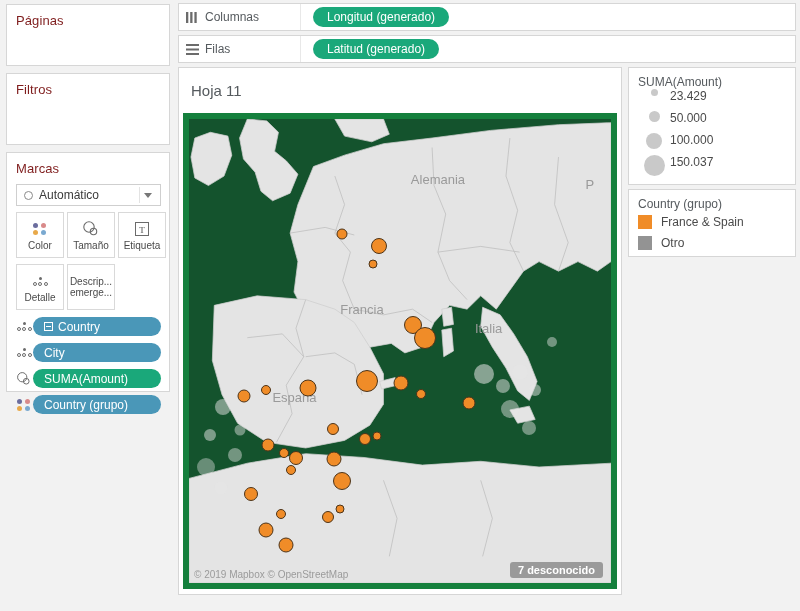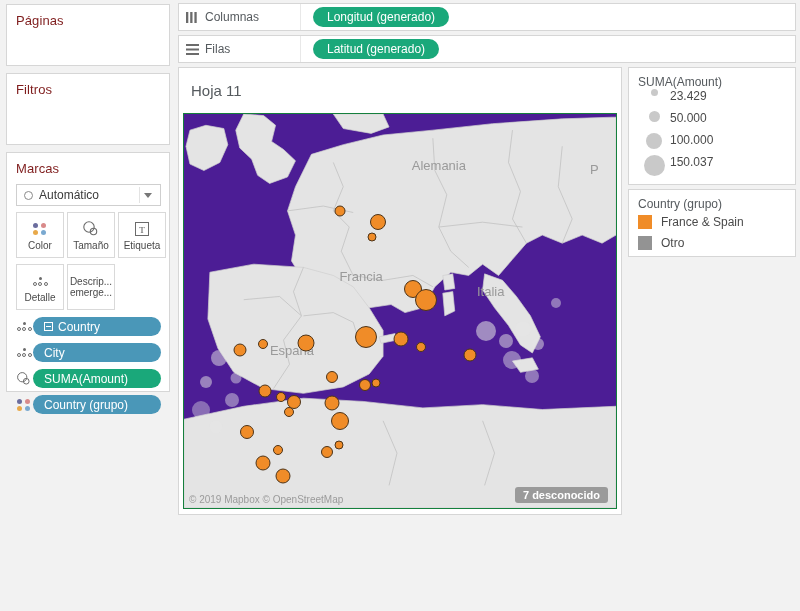--- a/index.html
+++ b/index.html
@@ -90,27 +90,27 @@
     border-right: 1px solid #e8e8e8; font-size: 12px; color: #555a5e;
   }
   .shelf-label .sicon { width: 26px; display: flex; justify-content: center; }
   .shelf-pill {
     height: 20px; border-radius: 10px; background: #1aa87a; color: #fff;
     font-size: 12px; display: flex; align-items: center; padding: 0 14px; margin-left: 12px;
   }
 
   
   .view {
-    position: absolute; left: 178px; top: 67px; width: 444px; height: 448px;
+    position: absolute; left: 178px; top: 67px; width: 444px; height: 528px;
     background: #fff; border: 1px solid #d6d6d6;
   }
   .view-title { font-size: 15px; color: #555a5e; padding: 14px 0 0 12px; }
   .map-wrap {
     position: absolute; left: 4px; top: 45px; right: 4px; bottom: 5px;
-    border: 1px solid #15803d; background: #4c1d95; overflow: hidden;
+    border: 6px solid #15803d; background: #14532d; overflow: hidden;
   }
   .map-svg { position: absolute; inset: 0; width: 100%; height: 100%; }
   .mark {
     position: absolute; border-radius: 50%; background: #f08c28;
     border: 1.4px solid #4d3419; transform: translate(-50%, -50%);
   }
   .ghost {
     position: absolute; border-radius: 50%; background: #e6e6e6;
     transform: translate(-50%,-50%);
   }

